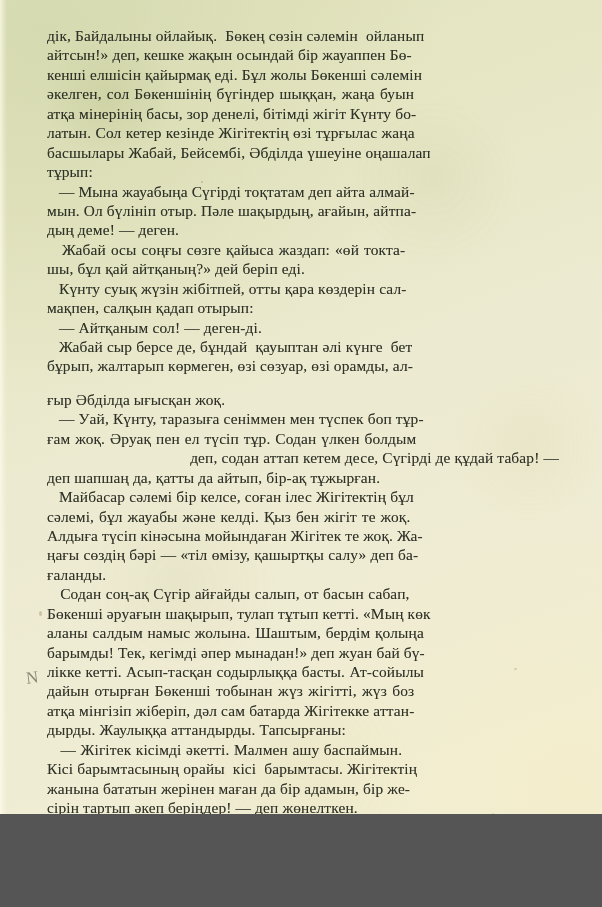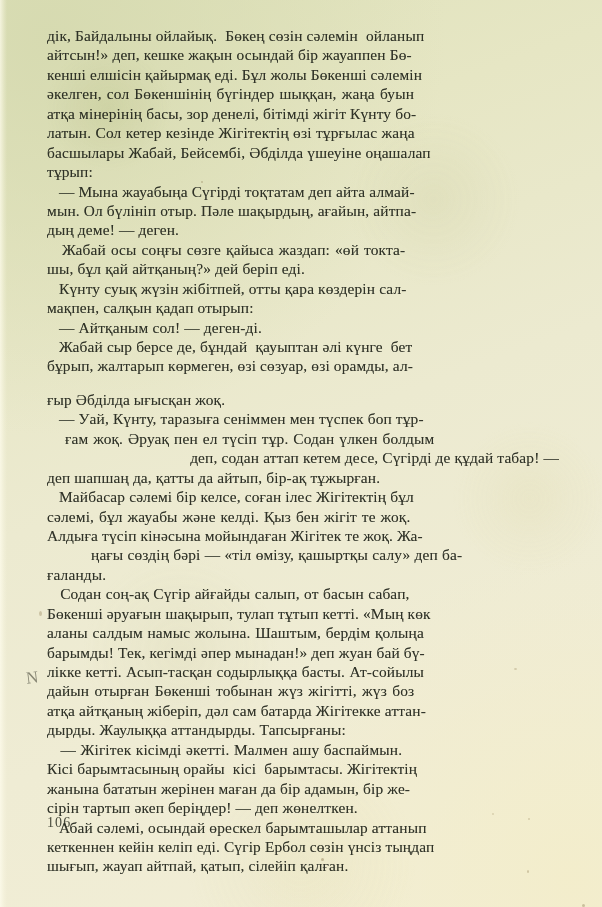--- a/index.html
+++ b/index.html
@@ -4,21 +4,21 @@
 <title>Scanned Book Page 106</title>
 <style>
   html, body {
     margin: 0;
     padding: 0;
     background: #555;
   }
   .page {
     position: relative;
     width: 602px;
-    height: 907px;
+    height: 814px;
     overflow: hidden;
     background:
       radial-gradient(ellipse 120% 80% at 8% 4%, rgba(214,218,176,0.95) 0%, rgba(226,228,186,0.0) 55%),
       radial-gradient(ellipse 90% 60% at 95% 97%, rgba(243,237,203,0.95) 0%, rgba(240,236,200,0.0) 60%),
       linear-gradient(160deg, #dfe2bb 0%, #e6e6c4 22%, #ecead0 48%, #efecd4 70%, #f2eed6 100%);
     font-family: "Liberation Serif", "DejaVu Serif", serif;
     -webkit-font-smoothing: none;
   }
   
   .edge-strip {
@@ -118,35 +118,35 @@
       <div class="line" style="color: rgb(34, 37, 28);">дың деме! — деген.</div>
       <div class="line" style="word-spacing: 1px; color: rgb(34, 37, 28);">   Жабай осы соңғы сөзге қайыса жаздап: «өй токта-</div>
       <div class="line" style="color: rgb(34, 37, 28);">шы, бұл қай айтқаның?» дей беріп еді.</div>
       <div class="line" style="color: rgb(34, 37, 28);">   Күнту суық жүзін жібітпей, отты қара көздерін сал-</div>
       <div class="line" style="color: rgb(34, 37, 28);">мақпен, салқын қадап отырып:</div>
       <div class="line" style="color: rgb(34, 37, 28);">   — Айтқаным сол! — деген-ді.</div>
       <div class="line" style="color: rgb(34, 37, 28);">   Жабай сыр берсе де, бұндай  қауыптан әлі күнге  бет</div>
       <div class="line" style="color: rgb(34, 37, 28);">бұрып, жалтарып көрмеген, өзі сөзуар, өзі орамды, ал-</div>
       <div class="line" style="color: rgb(34, 37, 28); margin-top: 14px;">ғыр Әбділда ығысқан жоқ.</div>
       <div class="line" style="color: rgb(34, 37, 28);">   — Уай, Күнту, таразыға сеніммен мен түспек боп тұр-</div>
-      <div class="line" style="word-spacing: 0.9px; color: rgb(34, 37, 28); margin-left: 18px;">ғам жоқ. Әруақ пен ел түсіп тұр. Содан үлкен болдым</div>
+      <div class="line" style="word-spacing: 0.9px; color: rgb(34, 37, 28);">ғам жоқ. Әруақ пен ел түсіп тұр. Содан үлкен болдым</div>
       <div class="line" style="color: rgb(34, 37, 28); text-align: right;">деп, содан аттап кетем десе, Сүгірді де құдай табар! —</div>
       <div class="line" style="color: rgb(34, 37, 28);">деп шапшаң да, қатты да айтып, бір-ақ тұжырған.</div>
       <div class="line" style="color: rgb(34, 37, 28);">   Майбасар сәлемі бір келсе, соған ілес Жігітектің бұл</div>
       <div class="line" style="word-spacing: 0.9px; color: rgb(34, 37, 28);">сәлемі, бұл жауабы және келді. Қыз бен жігіт те жоқ.</div>
       <div class="line" style="color: rgb(34, 37, 28);">Алдыға түсіп кінәсына мойындаған Жігітек те жоқ. Жа-</div>
-      <div class="line" style="word-spacing: 0.2px; color: rgb(34, 37, 28); margin-left: 44px;">ңағы сөздің бәрі — «тіл өмізу, қашыртқы салу» деп ба-</div>
+      <div class="line" style="word-spacing: 0.2px; color: rgb(34, 37, 28);">ңағы сөздің бәрі — «тіл өмізу, қашыртқы салу» деп ба-</div>
       <div class="line" style="color: rgb(34, 37, 28);">ғаланды.</div>
       <div class="line" style="word-spacing: 0.4px; color: rgb(34, 37, 28);">   Содан соң-ақ Сүгір айғайды салып, от басын сабап,</div>
       <div class="line" style="color: rgb(34, 37, 28);">Бөкенші әруағын шақырып, тулап тұтып кетті. «Мың көк</div>
       <div class="line" style="word-spacing: 0.6px; color: rgb(34, 37, 28);">аланы салдым намыс жолына. Шаштым, бердім қолыңа</div>
       <div class="line" style="color: rgb(34, 37, 28);">барымды! Тек, кегімді әпер мынадан!» деп жуан бай бү-</div>
       <div class="line" style="word-spacing: 0.3px; color: rgb(34, 37, 28);">лікке кетті. Асып-тасқан содырлыққа басты. Ат-сойылы</div>
       <div class="line" style="word-spacing: 1.4px; color: rgb(34, 37, 28);">дайын отырған Бөкенші тобынан жүз жігітті, жүз боз</div>
-      <div class="line" style="color: rgb(34, 37, 28);">атқа айтқаның жіберіп, дәл сам батарда Жігітекке аттан-</div>
+      <div class="line" style="color: rgb(34, 37, 28);">атқа мінгізіп жіберіп, дәл сам батарда Жігітекке аттан-</div>
       <div class="line" style="color: rgb(34, 37, 28);">дырды. Жаулыққа аттандырды. Тапсырғаны:</div>
       <div class="line" style="word-spacing: 0.5px; color: rgb(34, 37, 28);">   — Жігітек кісімді әкетті. Малмен ашу баспаймын.</div>
       <div class="line" style="color: rgb(34, 37, 28);">Кісі барымтасының орайы  кісі  барымтасы. Жігітектің</div>
       <div class="line" style="color: rgb(34, 37, 28);">жанына бататын жерінен маған да бір адамын, бір же-</div>
       <div class="line" style="color: rgb(34, 37, 28);">сірін тартып әкеп беріңдер! — деп жөнелткен.</div>
       <div class="line" style="color: rgb(34, 37, 28);">   Абай сәлемі, осындай өрескел барымташылар аттанып</div>
       <div class="line" style="color: rgb(34, 37, 28);">кеткеннен кейін келіп еді. Сүгір Ербол сөзін үнсіз тыңдап</div>
       <div class="line" style="color: rgb(34, 37, 28);">шығып, жауап айтпай, қатып, сілейіп қалған.</div>
     </div>
 

